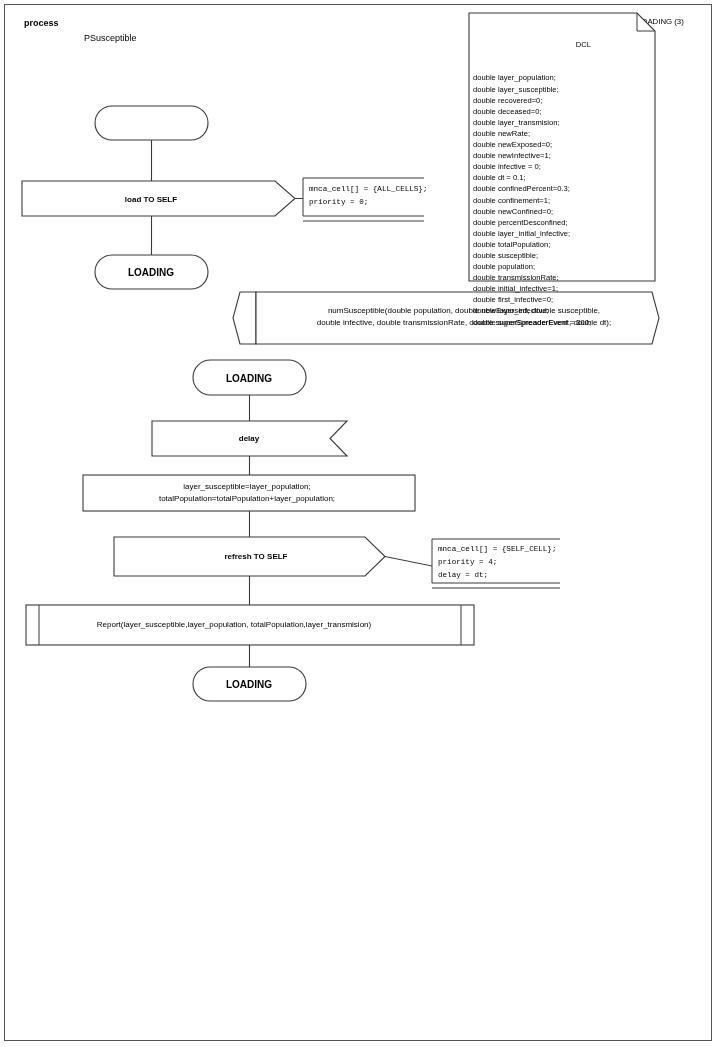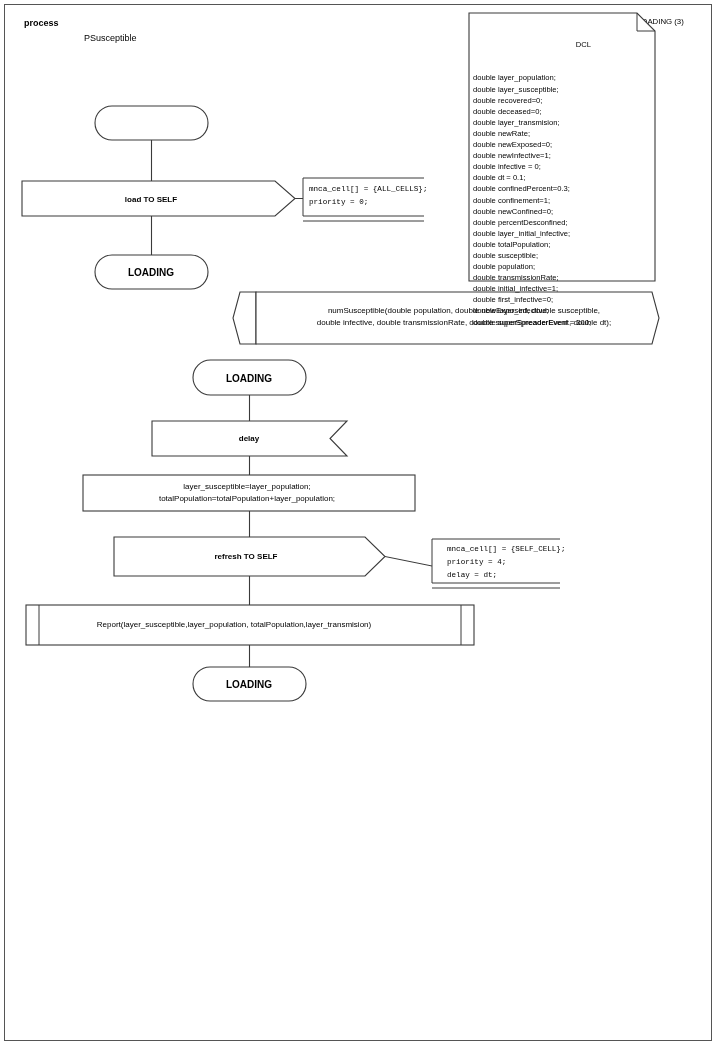--- a/index.html
+++ b/index.html
@@ -193,23 +193,23 @@
   <div class="proc-lbl" style="left:258px; top:305px; width:412px;">numSusceptible(double population, double newExposed, double susceptible,
 double infective, double transmissionRate, double superSpreaderEvent, double dt);</div>
 
   <div class="lbl lbl-ctr state-lbl" style="left:249px; top:378px;">LOADING</div>
 
   <div class="lbl lbl-ctr" style="left:249px; top:438px;">delay</div>
 
   <div class="proc-lbl" style="left:83px; top:481px; width:328px;">layer_susceptible=layer_population;
 totalPopulation=totalPopulation+layer_population;</div>
 
-  <div class="lbl lbl-ctr" style="left:246px; top:556px;">refresh TO SELF</div>
-
-  <div class="note-text" style="left:438px; top:543px;margin-left:9px;">mnca_cell[] = {SELF_CELL};
+  <div class="lbl lbl-ctr" style="left:256px; top:556px;">refresh TO SELF</div>
+
+  <div class="note-text" style="left:438px; top:543px;">mnca_cell[] = {SELF_CELL};
 priority = 4;
 delay = dt;</div>
 
   <div class="proc-lbl" style="left:39px; top:619px; width:390px;">Report(layer_susceptible,layer_population, totalPopulation,layer_transmision)</div>
 
   <div class="lbl lbl-ctr state-lbl" style="left:249px; top:684px;">LOADING</div>
 
 </div>
 
 </body></html>

